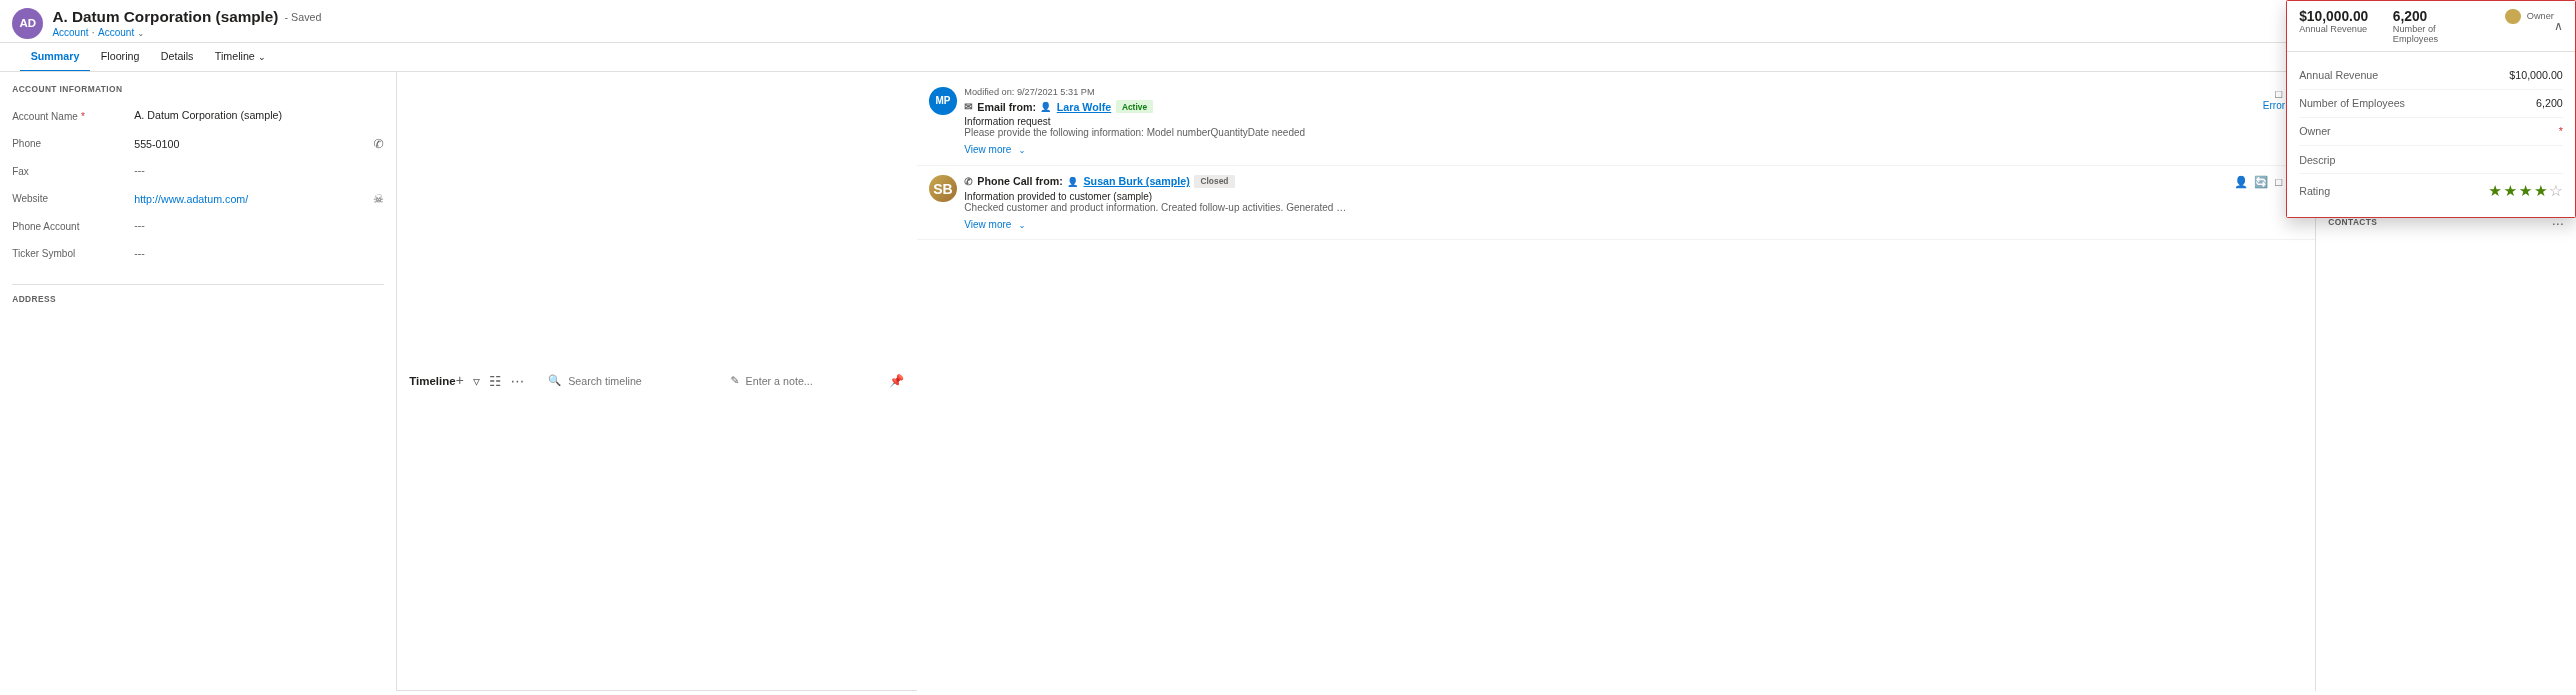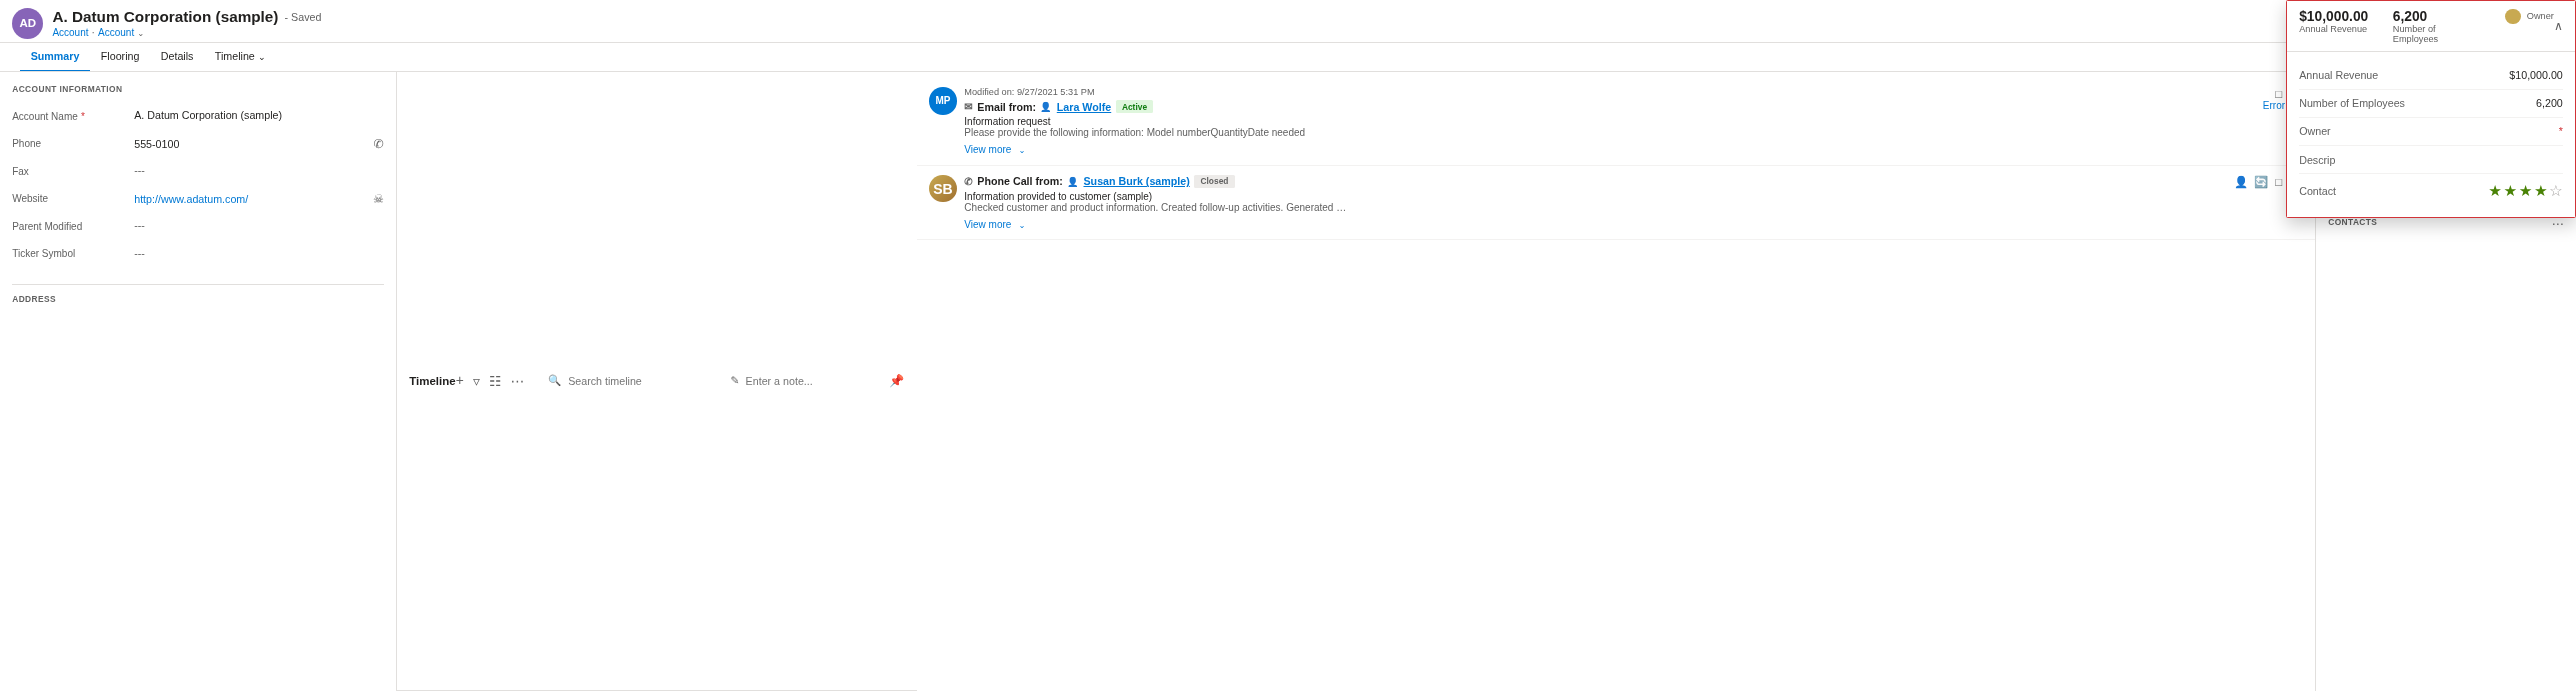--- a/index.html
+++ b/index.html
@@ -173,21 +173,21 @@
 
       <div class="form-row">
         <div class="form-label">Website</div>
         <div class="form-value">
           <a href="#">http://www.adatum.com/</a>
           <span class="form-icon">☠</span>
         </div>
       </div>
 
       <div class="form-row">
-        <div class="form-label">Parent Modified</div>
+        <div class="form-label">Phone Account</div>
         <div class="form-value form-value-empty">
           <span>---</span>
         </div>
       </div>
 
       <div class="form-row">
         <div class="form-label">Ticker Symbol</div>
         <div class="form-value form-value-empty">
           <span>---</span>
         </div>
@@ -355,21 +355,21 @@
     <div class="popup-row">
       <span class="popup-row-label">Owner</span>
       <span class="popup-row-value">
         <span style="color:#d13438;">*</span>
       </span>
     </div>
     <div class="popup-row">
       <span class="popup-row-label">Descrip</span>
     </div>
     <div class="popup-row">
-      <span class="popup-row-label">Contact</span>
+      <span class="popup-row-label">Rating</span>
       <div class="stars">
         <span class="star-filled">★</span>
         <span class="star-filled">★</span>
         <span class="star-filled">★</span>
         <span class="star-filled">★</span>
         <span class="star-empty">☆</span>
       </div>
     </div>
   </div>
 </div>

